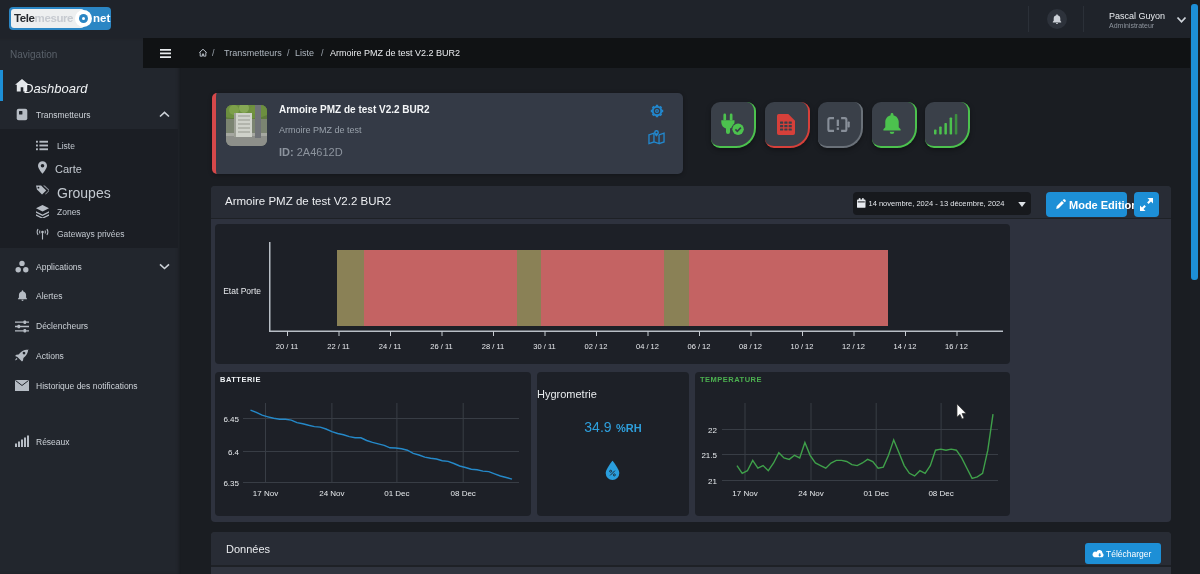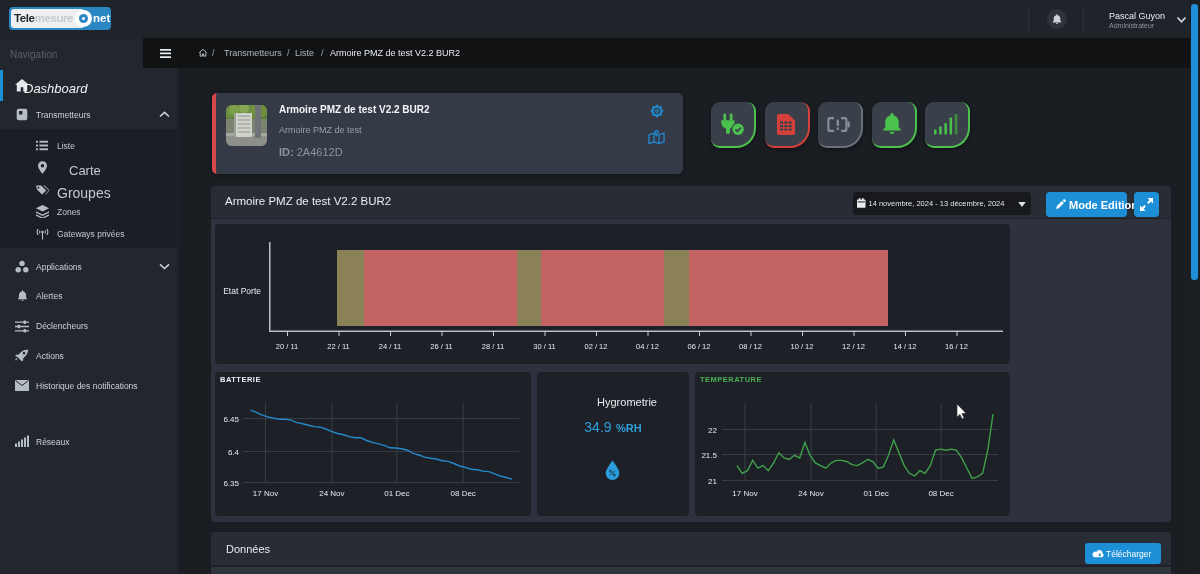--- a/index.html
+++ b/index.html
@@ -75,21 +75,21 @@
       <rect x="4" y="0.5" width="10" height="2.2"></rect>
       <rect x="4" y="4.9" width="10" height="2.2"></rect>
       <rect x="4" y="9.3" width="10" height="2.2"></rect>
     </g>
   </svg>
 <div class="abs" style="left:57px;top:141px;font-size:8.5px;color:#c3c9d0;">Liste</div>
 
 <svg class="abs" style="left:38px;top:161px;" width="9" height="13" viewBox="0 0 10 14">
     <path fill="#b6bcc4" d="M5 0a5 5 0 0 0-5 5c0 3.2 5 9 5 9s5-5.8 5-9a5 5 0 0 0-5-5zm0 7a2 2 0 1 1 0-4 2 2 0 0 1 0 4z"></path>
   </svg>
-<div class="abs" style="left:69px;top:163px;font-size:13px;color:#c3c9d0;">Carte</div>
+<div class="abs" style="left:55px;top:163px;font-size:11px;color:#c3c9d0;">Carte</div>
 
 <svg class="abs" style="left:36px;top:184px;" width="13" height="12" viewBox="0 0 14 13">
     <g fill="#b6bcc4">
       <path d="M0 1.5 5.5 1.5 11 7 6.5 11.5 1 6z"></path>
       <path d="M7.5 1.5h2L15 7l-4.5 4.5-.7-.7L13.6 7z" opacity=".7"></path>
     </g>
     <circle cx="2.6" cy="4" r="1" fill="#1b1e24"></circle>
   </svg>
 <div class="abs" style="left:57px;top:185px;font-size:14px;color:#c3c9d0;">Groupes</div>
 
@@ -347,21 +347,21 @@
       <text x="24" y="114">6.35</text>
     </g>
   <g fill="#e6e9ec" font-size="8" text-anchor="middle" font-family="Liberation Sans, sans-serif">
       <text x="50.5" y="124">17 Nov</text>
       <text x="116.9" y="124">24 Nov</text>
       <text x="181.9" y="124">01 Dec</text>
       <text x="248.2" y="124">08 Dec</text>
     </g>
   <polyline fill="none" stroke="#2589c9" stroke-width="1.4" points="35.5,38.2 41.3,40.3 47.1,43.2 52.9,44.8 58.7,46.3 64.6,47.2 70.4,47.2 76.2,48.1 82.0,50.6 87.8,51.8 93.6,53.3 99.4,54.6 105.2,55.1 111.0,57.0 116.9,59.6 122.7,61.5 128.5,62.8 134.3,64.6 140.1,65.8 145.9,65.8 151.7,68.5 157.5,70.4 163.3,71.9 169.2,73.4 175.0,75.8 180.8,76.0 186.6,76.7 192.4,78.2 198.2,81.3 204.0,83.0 209.8,85.1 215.6,86.3 221.5,87.0 227.3,88.7 233.1,89.4 238.9,91.5 244.7,94.0 250.5,95.5 256.3,97.2 262.1,97.8 267.9,99.1 273.8,99.6 279.6,101.8 285.4,104.0 291.2,105.5 297.0,107.1"></polyline>
 </svg>
-<div class="abs" style="left:537px;top:396px;width:180px;text-align:center;font-size:11px;color:#e8ebee;">Hygrometrie</div>
+<div class="abs" style="left:537px;top:388px;width:180px;text-align:left;font-size:11px;color:#e8ebee;">Hygrometrie</div>
 <div class="abs" style="left:537px;top:418px;width:152px;text-align:center;color:#2e9fdc;"><span style="font-size:14px;">34.9</span> <span style="font-size:11px;font-weight:bold;">%RH</span></div>
 <svg class="abs" style="left:605px;top:459px;" width="15" height="22" viewBox="0 0 22 27">
     <path fill="#2a9edd" d="M11 0C11 0 1 12.2 1 18a10 10 0 0 0 20 0C21 12.2 11 0 11 0z"></path>
     <g stroke="#1d2026" stroke-width="1.3">
       <path d="M7.5 21.5 14.5 14.5"></path>
     </g>
     <circle cx="8.3" cy="15.3" r="1.5" fill="none" stroke="#1d2026" stroke-width="1.2"></circle>
     <circle cx="13.7" cy="20.7" r="1.5" fill="none" stroke="#1d2026" stroke-width="1.2"></circle>
   </svg>
 <svg class="abs" style="left:695px;top:372px;" width="315" height="144" viewBox="0 0 315 144">

